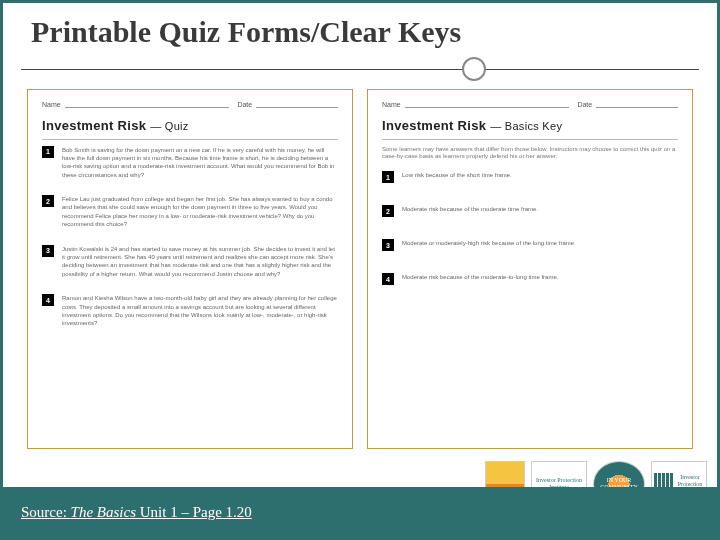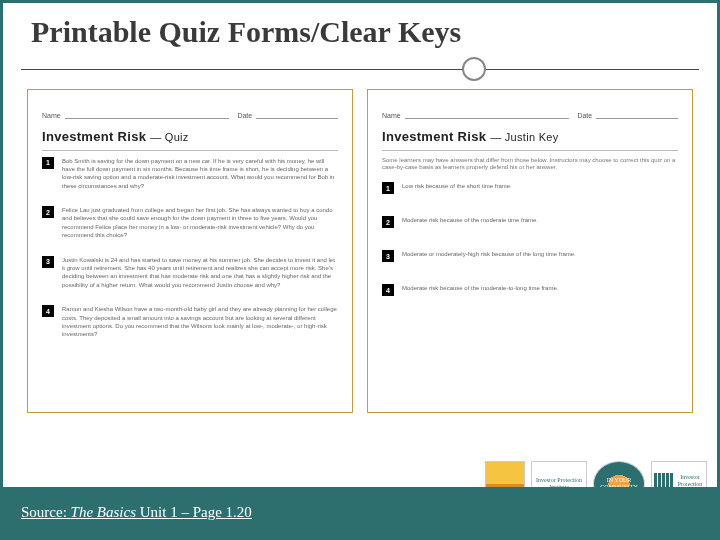--- a/index.html
+++ b/index.html
@@ -39,24 +39,24 @@
     border-radius: 50%;
     background: #fff;
   }
   .pages {
     display: flex;
     padding: 4px 24px 0 24px;
     gap: 14px;
   }
   .sheet {
     flex: 1;
-    height: 324px;
+    height: 360px;
     border: 1px solid #c49a3a;
     background: #fff;
-    padding: 20px 14px 8px 14px;
+    padding: 9px 14px 8px 14px;
     font-family: Arial, Helvetica, sans-serif;
     font-size: 7px;
     color: #555;
     position: relative;
   }
   .form-head {
     display: flex;
     gap: 8px;
     font-size: 7px;
     margin-bottom: 10px;
@@ -215,21 +215,21 @@
       <div class="field grow">
         <span>Name</span>
           <div class="underline"></div>
       </div>
       <div class="field" style="width:34%">
         <span>Date</span>
           <div class="underline"></div>
       </div>
     </div>
     <div class="sheet-title">
-      <span>Investment Risk</span> <span class="sub">— Justin Key</span>
+      <span>Investment Risk</span> <span class="sub">— Basics Key</span>
     </div>
     <div class="title-rule"></div>
     <div class="note">Some learners may have answers that differ from those below. Instructors may choose to correct this quiz on a case-by-case basis as learners properly defend his or her answer.</div>
     <div id="key-list">
         <div class="q">
           <div class="num">1</div>
           <div class="txt">Low risk because of the short time frame.</div>
         </div>
         <div class="q">
           <div class="num">2</div>

